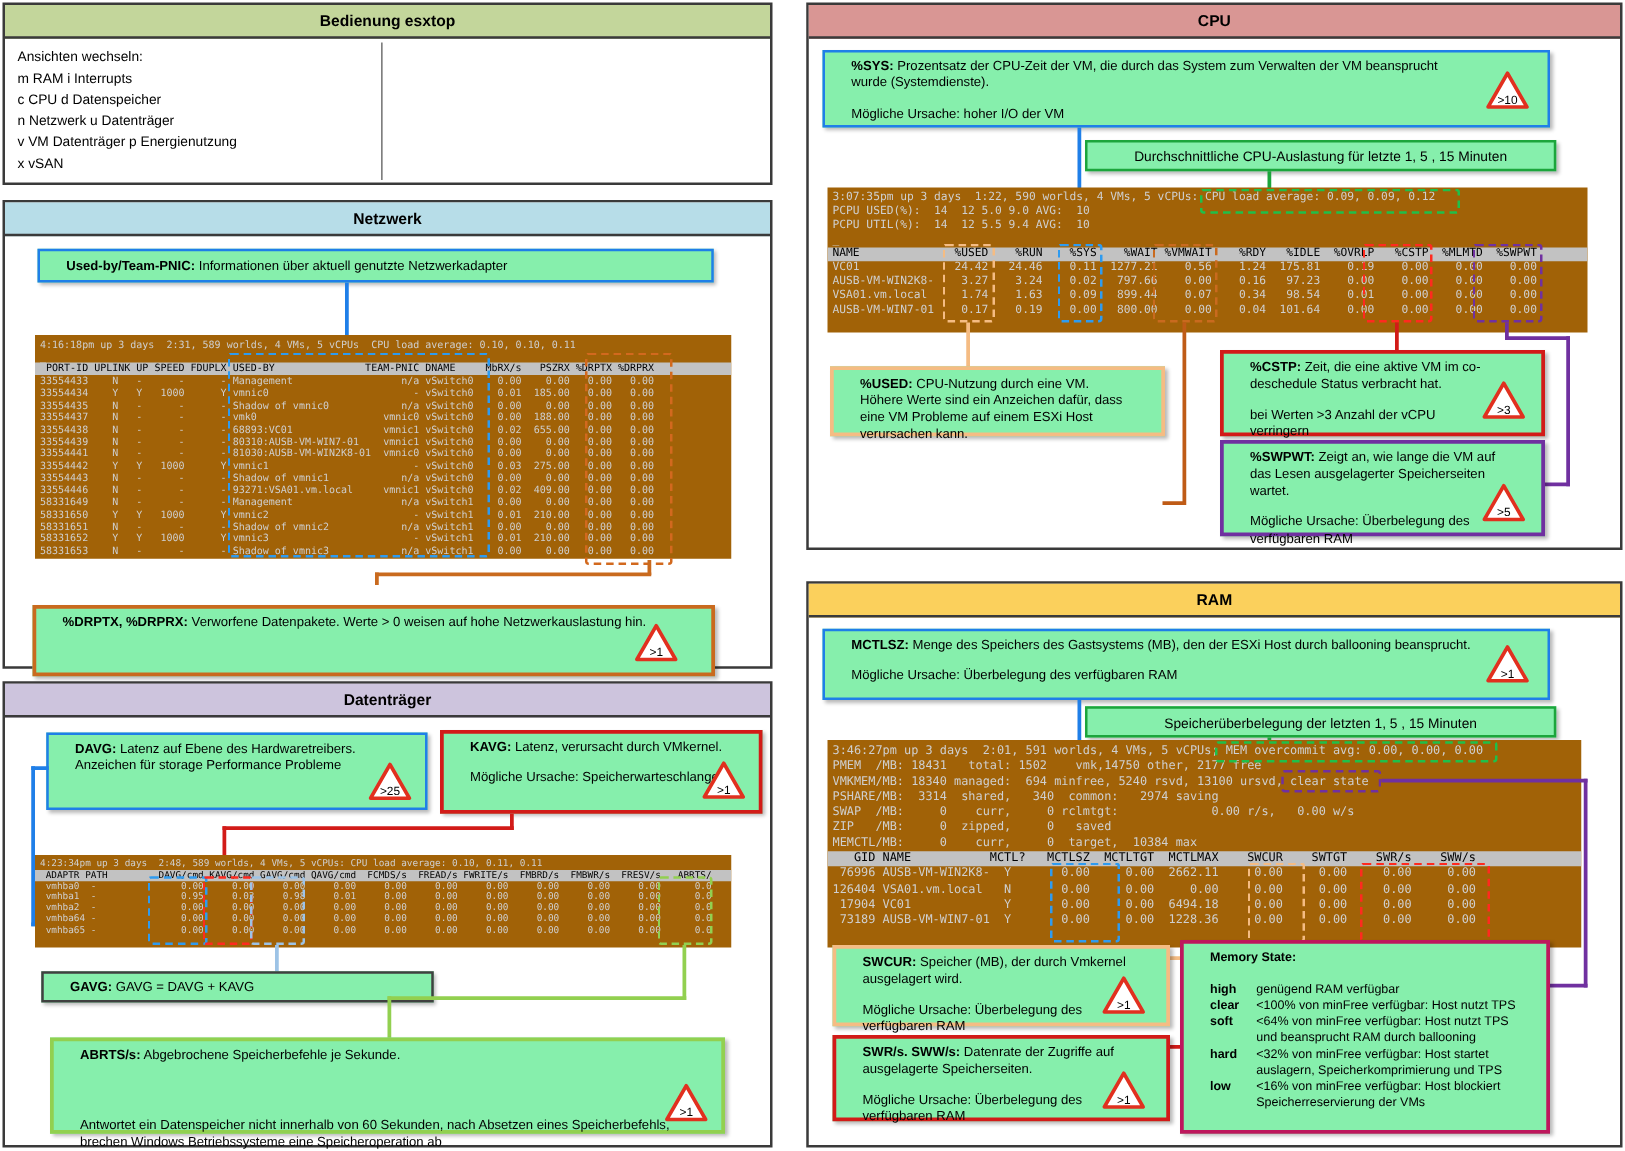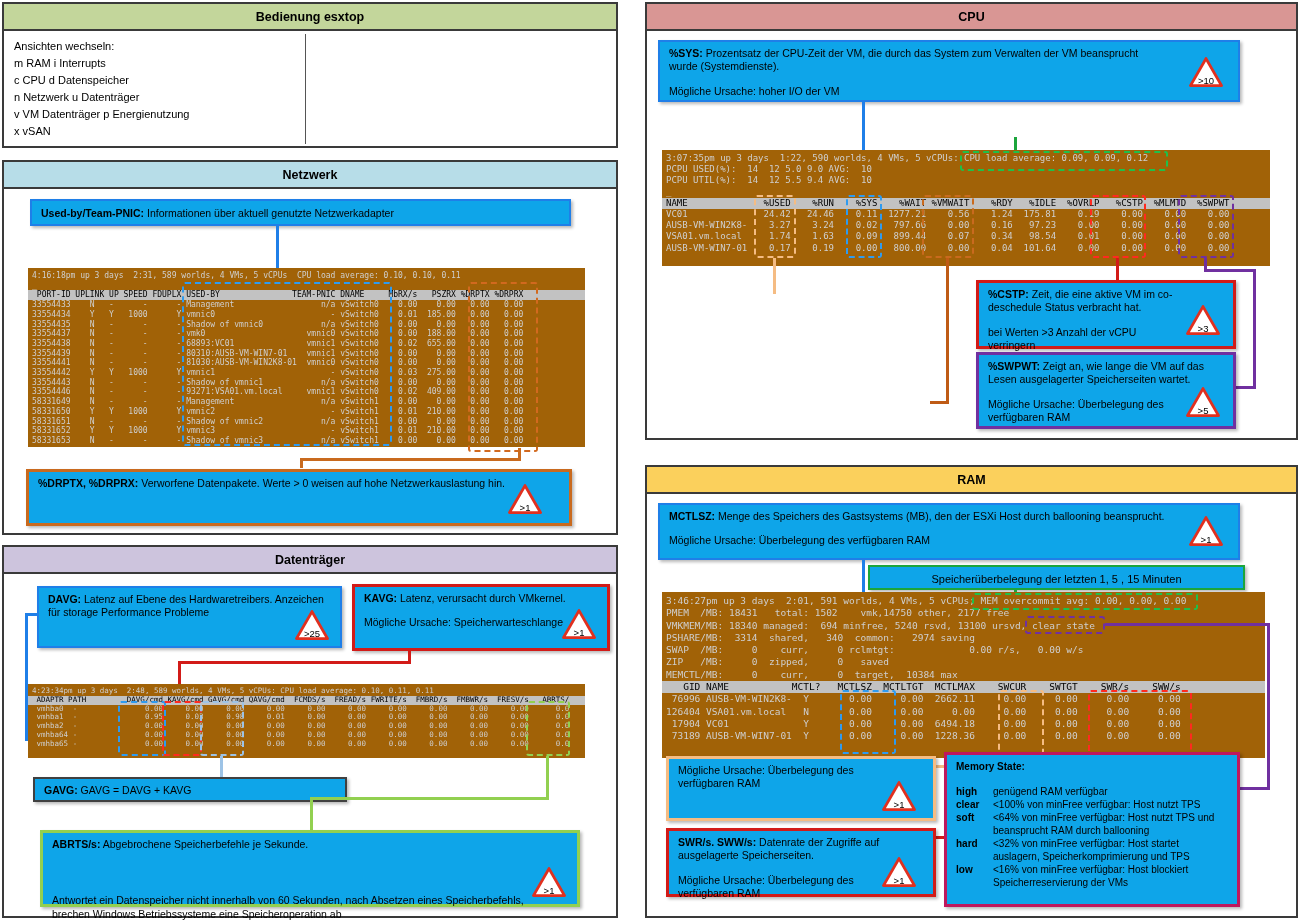--- a/index.html
+++ b/index.html
@@ -1,22 +1,22 @@
 <!DOCTYPE html>
 <html><head>
 <meta charset="utf-8">
 <style>
   html,body{margin:0;padding:0;background:#fff;}
   #page{position:relative;width:1300px;height:921px;background:#fff;
         font-family:"Liberation Sans",sans-serif;color:#000;overflow:hidden;}
   .panel{position:absolute;border:2px solid #3a3a3a;background:#fff;box-sizing:border-box;}
   .phead{height:25px;border-bottom:2px solid #3a3a3a;display:flex;align-items:center;
          justify-content:center;font-weight:bold;font-size:12.5px;}
-  .note{position:absolute;background:#0ea5e9;font-size:10.5px;line-height:1.28;
-        padding:5px 9px;box-sizing:border-box;box-shadow:2px 2px 3px rgba(0,0,0,.28);}
+  .note{position:absolute;background:#86efac;font-size:10.5px;line-height:1.28;
+        padding:5px 21px;box-sizing:border-box;box-shadow:2px 2px 3px rgba(0,0,0,.28);}
   .note p{margin:0;}
   .note p + p{margin-top:11px;}
   .term{position:absolute;background:#a16207;color:#cfcfcf;overflow:hidden;
         font-family:"DejaVu Sans Mono",monospace;padding-top:3px;box-sizing:border-box;}
   .term pre{margin:0;padding-left:4px;font:inherit;white-space:pre;}
   .term .thead{background:#c2c2c2;color:#000;white-space:pre;padding-left:4px;font:inherit;}
   .dash{position:absolute;box-sizing:border-box;pointer-events:none;border-radius:3px;}
   .conn{position:absolute;}
   .warn{position:absolute;width:36px;height:33px;}
   .warn svg{width:100%;height:100%;display:block;}
@@ -76,21 +76,21 @@
 58331652    Y   Y   1000      Y vmnic3                        - vSwitch1    0.01  210.00   0.00   0.00
 58331653    N   -      -      - Shadow of vmnic3            n/a vSwitch1    0.00    0.00   0.00   0.00</pre>
   </div>
   <div class="dash" style="left:182px;top:282px;width:210px;height:164px;border:2px dashed #2e9bf0;"></div>
   <div class="dash" style="left:468px;top:282px;width:70px;height:170px;border:2px dashed #d2691e;"></div>
 
   <div class="conn" style="left:518px;top:448px;width:3px;height:12px;background:#c96a1e;"></div>
   <div class="conn" style="left:300px;top:458px;width:221px;height:3px;background:#c96a1e;"></div>
   <div class="conn" style="left:300px;top:458px;width:3px;height:10px;background:#c96a1e;"></div>
 
-  <div class="note" style="left:26px;top:469px;width:546px;height:57px;border:3px solid #c96a1e;">
+  <div class="note" style="left:26px;top:484px;width:546px;height:57px;border:3px solid #c96a1e;">
     <p><b>%DRPTX, %DRPRX:</b> <span>Verworfene Datenpakete. Werte &gt; 0 weisen auf hohe Netzwerkauslastung hin.</span></p>
     <div class="warn" style="right:26px;bottom:7px;">
       <svg viewBox="0 0 44 40">
           <polygon points="22,3 41,36 3,36"></polygon>
         </svg>
         <span>&gt;1</span>
     </div>
   </div>
 
   <div class="panel" style="left:2px;top:545px;width:616px;height:373px;">
@@ -172,20 +172,23 @@
     <p style="width:500px;"><b>%SYS:</b> <span>Prozentsatz der CPU-Zeit der VM, die durch das System zum Verwalten der VM beansprucht wurde (Systemdienste).</span></p>
     <p>Mögliche Ursache: hoher I/O der VM</p>
     <div class="warn" style="right:14px;top:14px;">
       <svg viewBox="0 0 44 40">
           <polygon points="22,3 41,36 3,36"></polygon>
         </svg>
         <span>&gt;10</span>
     </div>
   </div>
 
+  <div class="note" style="left:868px;top:112px;width:377px;height:25px;border:2px solid #1ca53c;text-align:center;font-size:11px;padding-top:5px;">
+    <p>Durchschnittliche CPU-Auslastung für letzte 1, 5 , 15 Minuten</p>
+  </div>
 
   <div class="conn" style="left:862px;top:102px;width:3px;height:94px;background:#1f7fe8;"></div>
   <div class="conn" style="left:1014px;top:137px;width:3px;height:16px;background:#1ca53c;"></div>
 
   <div class="term" style="left:662px;top:150px;width:608px;height:116px;font-size:9px;line-height:11.2px;">
     <pre>3:07:35pm up 3 days  1:22, 590 worlds, 4 VMs, 5 vCPUs: CPU load average: 0.09, 0.09, 0.12
 PCPU USED(%):  14  12 5.0 9.0 AVG:  10
 PCPU UTIL(%):  14  12 5.5 9.4 AVG:  10
 _</pre>
     <div class="thead">NAME              %USED    %RUN    %SYS    %WAIT %VMWAIT    %RDY   %IDLE  %OVRLP   %CSTP  %MLMTD  %SWPWT</div>
@@ -203,20 +206,23 @@
 
   <div class="conn" style="left:773px;top:258px;width:3px;height:36px;background:#f5bc83;"></div>
   <div class="conn" style="left:946px;top:258px;width:3px;height:146px;background:#bf5b16;"></div>
   <div class="conn" style="left:930px;top:401px;width:18px;height:3px;background:#bf5b16;"></div>
   <div class="conn" style="left:1116px;top:258px;width:3px;height:24px;background:#d21b18;"></div>
   <div class="conn" style="left:1204px;top:258px;width:3px;height:14px;background:#7030a0;"></div>
   <div class="conn" style="left:1204px;top:269px;width:52px;height:3px;background:#7030a0;"></div>
   <div class="conn" style="left:1253px;top:269px;width:3px;height:120px;background:#7030a0;"></div>
   <div class="conn" style="left:1236px;top:386px;width:20px;height:3px;background:#7030a0;"></div>
 
+  <div class="note" style="left:664px;top:293px;width:268px;height:56px;border:3px solid #f5bc83;">
+    <p><b>%USED:</b> <span>CPU-Nutzung durch eine VM. Höhere Werte sind ein Anzeichen dafür, dass eine VM Probleme auf einem ESXi Host verursachen kann.</span></p>
+  </div>
   <div class="note" style="left:976px;top:280px;width:260px;height:69px;border:3px solid #d21b18;">
     <p><b>%CSTP:</b> <span>Zeit, die eine aktive VM im co-deschedule Status verbracht hat.</span></p>
     <p style="width:190px;">bei Werten &gt;3 Anzahl der vCPU verringern</p>
     <div class="warn" style="right:12px;bottom:9px;">
       <svg viewBox="0 0 44 40">
           <polygon points="22,3 41,36 3,36"></polygon>
         </svg>
         <span>&gt;3</span>
     </div>
   </div>
@@ -278,20 +284,21 @@
 
   <div class="conn" style="left:1105px;top:623px;width:165px;height:3px;background:#7030a0;"></div>
   <div class="conn" style="left:1267px;top:623px;width:3px;height:167px;background:#7030a0;"></div>
   <div class="conn" style="left:1240px;top:787px;width:30px;height:3px;background:#7030a0;"></div>
   <div class="conn" style="left:1018px;top:754px;width:3px;height:14px;background:#f5bc83;"></div>
   <div class="conn" style="left:936px;top:765px;width:85px;height:3px;background:#f5bc83;"></div>
   <div class="conn" style="left:1136px;top:754px;width:3px;height:85px;background:#d21b18;"></div>
   <div class="conn" style="left:936px;top:836px;width:203px;height:3px;background:#d21b18;"></div>
 
   <div class="note" style="left:666px;top:756px;width:270px;height:65px;border:3px solid #f5bc83;">
+    <p><b>SWCUR:</b> <span>Speicher (MB), der durch Vmkernel ausgelagert wird.</span></p>
     <p style="width:180px;">Mögliche Ursache: Überbelegung des verfügbaren RAM</p>
     <div class="warn" style="right:16px;bottom:5px;">
       <svg viewBox="0 0 44 40">
           <polygon points="22,3 41,36 3,36"></polygon>
         </svg>
         <span>&gt;1</span>
     </div>
   </div>
   <div class="note" style="left:666px;top:828px;width:270px;height:69px;border:3px solid #d21b18;">
     <p><b>SWR/s. SWW/s:</b> <span>Datenrate der Zugriffe auf ausgelagerte Speicherseiten.</span></p>

